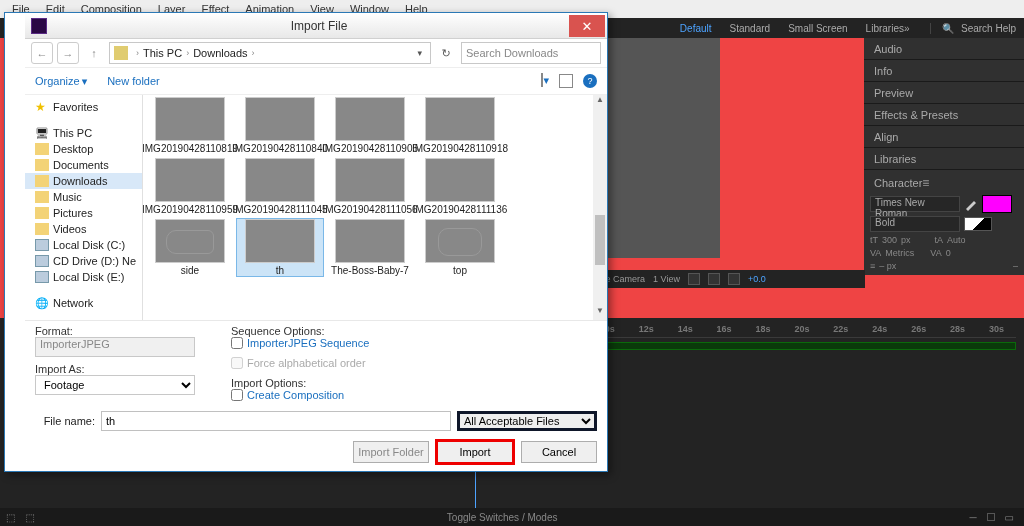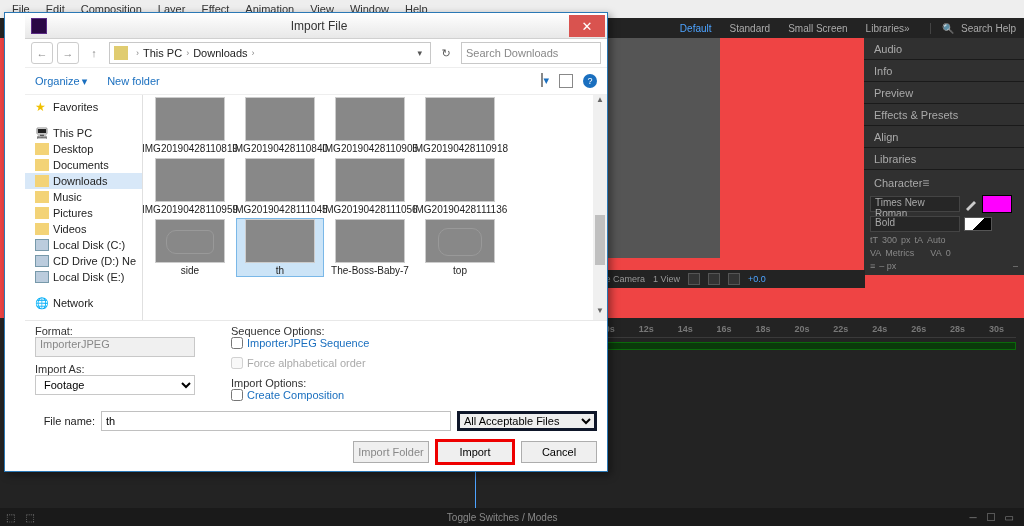--- a/index.html
+++ b/index.html
@@ -183,21 +183,21 @@
         <div class="sw"></div>
       </div>
       <div class="row">
         <div class="pill">Bold</div>
         <div class="sw2"></div>
       </div>
       <div class="row">
         <span class="tiny">tT</span>
         <span class="tiny">300</span>
         <span class="tiny">px</span>
-        <span class="tiny" style="margin-left:0">tA</span>
+        <span class="tiny" style="margin-left:20px">tA</span>
         <span class="tiny">Auto</span>
       </div>
       <div class="row">
         <span class="tiny">VA</span>
         <span class="tiny">Metrics</span>
         <span class="tiny" style="margin-left:12px">VA</span>
         <span class="tiny">0</span>
       </div>
       <div class="row">
         <span class="tiny">≡</span>

